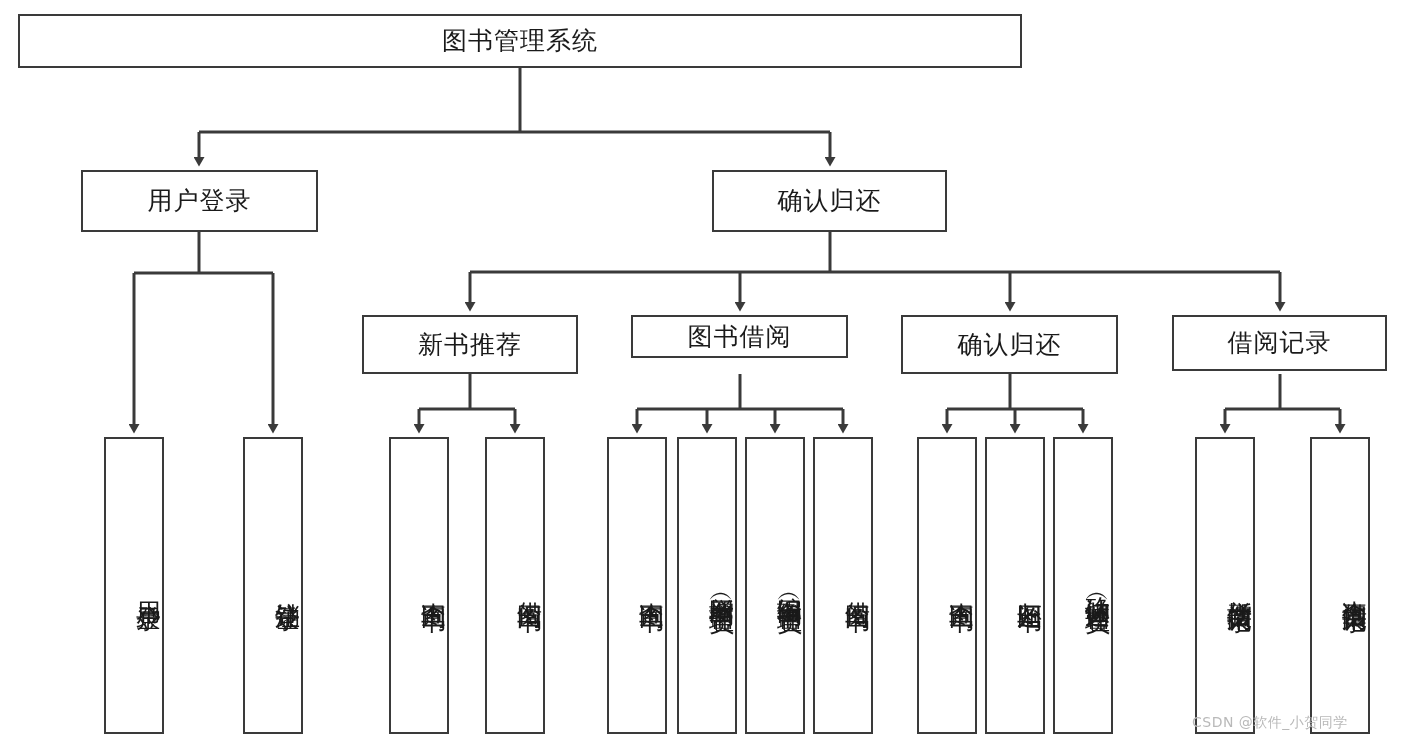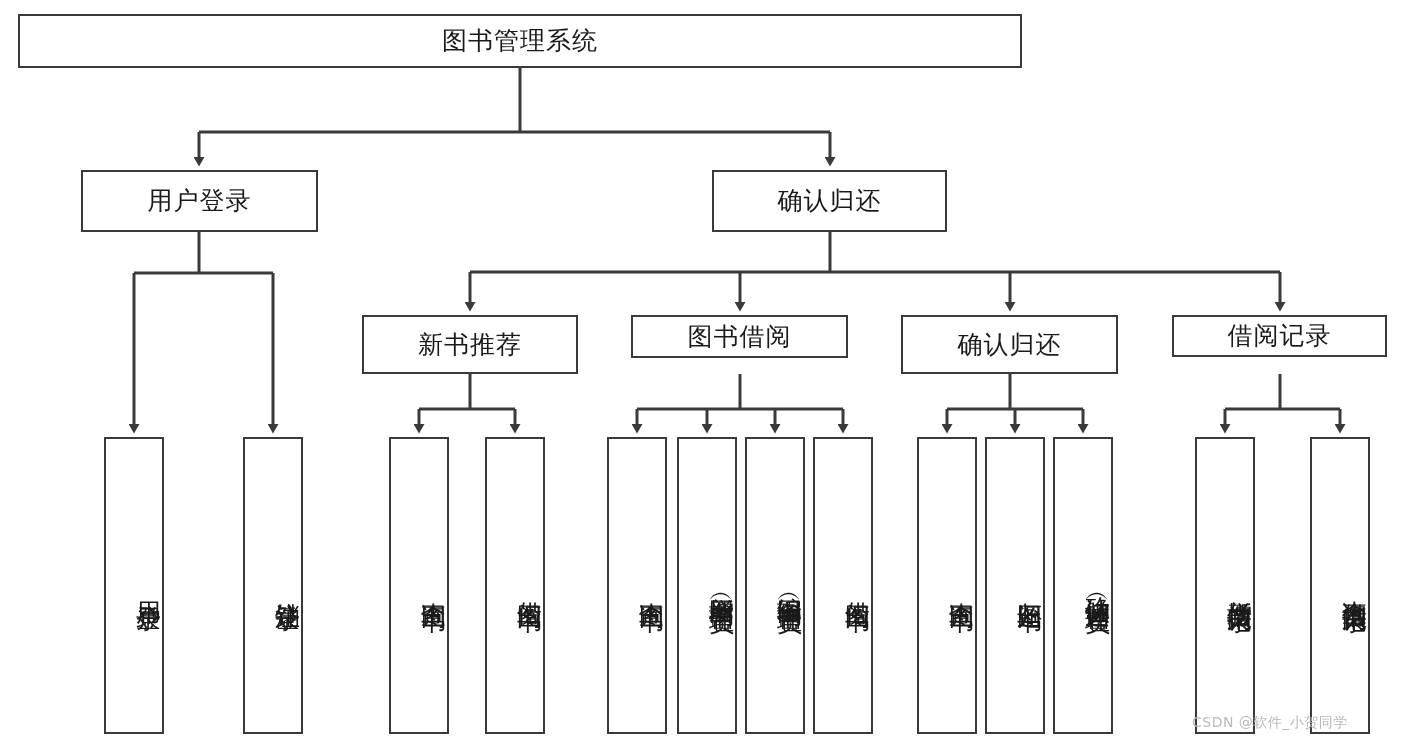--- a/index.html
+++ b/index.html
@@ -149,21 +149,21 @@
 
   <div class="node horiz" style="left:362px; top:315px; width:216px; height:59px;text-align:center;">
     <span>新书推荐</span>
   </div>
   <div class="node horiz" style="left:631px; top:315px; width:217px; height:43px;">
     <span>图书借阅</span>
   </div>
   <div class="node horiz" style="left:901px; top:315px; width:217px; height:59px;">
     <span>确认归还</span>
   </div>
-  <div class="node horiz" style="left:1172px; top:315px; width:215px; height:42px;">
+  <div class="node horiz" style="left:1172px; top:315px; width:215px; height:56px;">
     <span>借阅记录</span>
   </div>
 
   <div class="node vert" style="left:104px; top:437px; width:60px; height:297px;">
     <span class="vtext">用户登录</span>
   </div>
   <div class="node vert" style="left:243px; top:437px; width:60px; height:297px;">
     <span class="vtext">注销登录</span>
   </div>
   <div class="node vert" style="left:389px; top:437px; width:60px; height:297px;">

